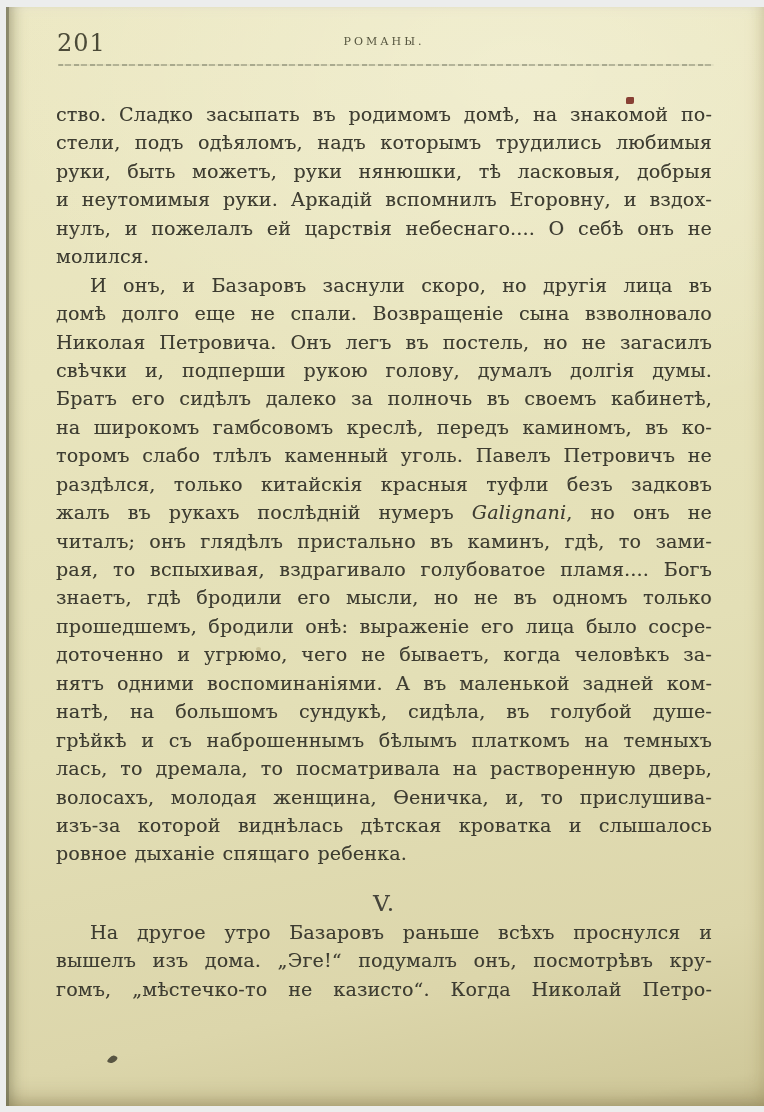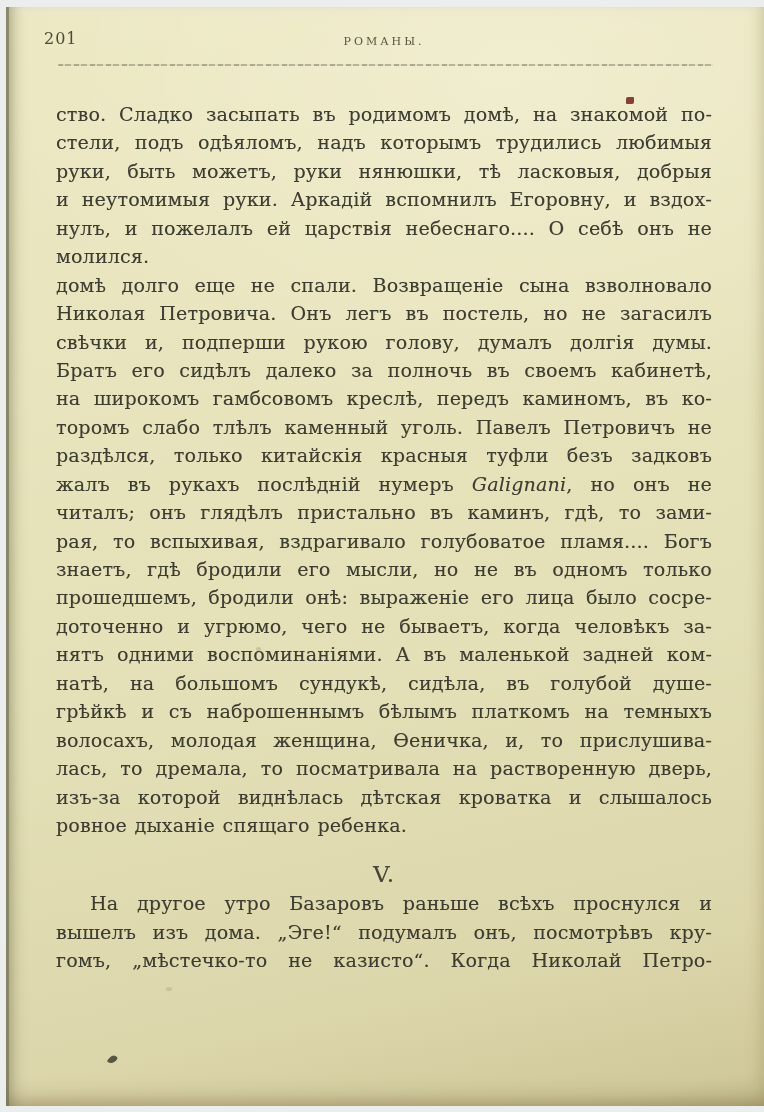--- a/index.html
+++ b/index.html
@@ -14,22 +14,22 @@
       radial-gradient(120% 55% at 68% 6%, rgba(255,255,242,0.30), rgba(255,255,242,0) 60%),
       linear-gradient(168deg,#ece8c3 0%,#e8e4bd 30%,#e3dfb6 60%,#dcd6ab 85%,#d0c99b 97%,#c4bc8e 100%);
     box-shadow:
       inset 14px 0 16px -10px rgba(95,92,60,0.55),
       inset 3px 0 0 rgba(110,108,85,0.55),
       inset -10px 0 18px -10px rgba(150,135,80,0.35),
       inset 0 -16px 22px -12px rgba(110,95,55,0.45),
       inset 0 10px 14px -10px rgba(255,255,245,0.6);
   }
   .pagenum{
-    position:absolute;left:38px;top:22px;
-    font-size:16px;color:#4b4a38;letter-spacing:1px;
+    position:absolute;left:51px;top:22px;
+    font-size:24px;color:#4b4a38;letter-spacing:1px;
   }
   .running-header{
     position:absolute;left:50px;top:28px;width:656px;
     text-align:center;font-size:11px;color:#56553f;letter-spacing:3px;
   }
   .header-rule{
     position:absolute;left:52px;top:57px;width:656px;height:2px;
     background:repeating-linear-gradient(90deg,
       rgba(100,104,82,0.50) 0 5px, rgba(100,104,82,0.12) 5px 7px,
       rgba(100,104,82,0.42) 7px 13px, rgba(100,104,82,0.08) 13px 16px);
@@ -83,38 +83,39 @@
     <div>
       <div class="line">ство. Сладко засыпать въ родимомъ домѣ, на знакомой по-</div>
       <div class="line">стели, подъ одѣяломъ, надъ которымъ трудились любимыя</div>
       <div class="line">руки, быть можетъ, руки нянюшки, тѣ ласковыя, добрыя</div>
       <div class="line">и неутомимыя руки. Аркадій вспомнилъ Егоровну, и вздох-</div>
       <div class="line">нулъ, и пожелалъ ей царствія небеснаго.... О себѣ онъ не</div>
       <div class="line last">молился.</div>
     </div>
 
     <div>
+      <div class="line indent">И онъ, и Базаровъ заснули скоро, но другія лица въ</div>
       <div class="line">домѣ долго еще не спали. Возвращеніе сына взволновало</div>
       <div class="line">Николая Петровича. Онъ легъ въ постель, но не загасилъ</div>
       <div class="line">свѣчки и, подперши рукою голову, думалъ долгія думы.</div>
       <div class="line">Братъ его сидѣлъ далеко за полночь въ своемъ кабинетѣ,</div>
       <div class="line">на широкомъ гамбсовомъ креслѣ, передъ каминомъ, въ ко-</div>
       <div class="line">торомъ слабо тлѣлъ каменный уголь. Павелъ Петровичъ не</div>
       <div class="line">раздѣлся, только китайскія красныя туфли безъ задковъ</div>
       <div class="line"><span>жалъ въ рукахъ послѣдній нумеръ </span><span class="italic">Galignani</span><span>, но онъ не</span></div>
       <div class="line">читалъ; онъ глядѣлъ пристально въ каминъ, гдѣ, то зами-</div>
       <div class="line">рая, то вспыхивая, вздрагивало голубоватое пламя.... Богъ</div>
       <div class="line">знаетъ, гдѣ бродили его мысли, но не въ одномъ только</div>
       <div class="line">прошедшемъ, бродили онѣ: выраженіе его лица было сосре-</div>
       <div class="line">доточенно и угрюмо, чего не бываетъ, когда человѣкъ за-</div>
       <div class="line">нятъ одними воспоминаніями. А въ маленькой задней ком-</div>
       <div class="line">натѣ, на большомъ сундукѣ, сидѣла, въ голубой душе-</div>
       <div class="line">грѣйкѣ и съ наброшеннымъ бѣлымъ платкомъ на темныхъ</div>
+      <div class="line">лась, то дремала, то посматривала на растворенную дверь,</div>
       <div class="line">волосахъ, молодая женщина, Ѳеничка, и, то прислушива-</div>
-      <div class="line">лась, то дремала, то посматривала на растворенную дверь,</div>
       <div class="line">изъ-за которой виднѣлась дѣтская кроватка и слышалось</div>
       <div class="line last">ровное дыханіе спящаго ребенка.</div>
     </div>
 
     <div class="chapter-heading">V.</div>
 
     <div class="p3">
       <div class="line indent">На другое утро Базаровъ раньше всѣхъ проснулся и</div>
       <div class="line">вышелъ изъ дома. „Эге!“ подумалъ онъ, посмотрѣвъ кру-</div>
       <div class="line">гомъ, „мѣстечко-то не казисто“. Когда Николай Петро-</div>

